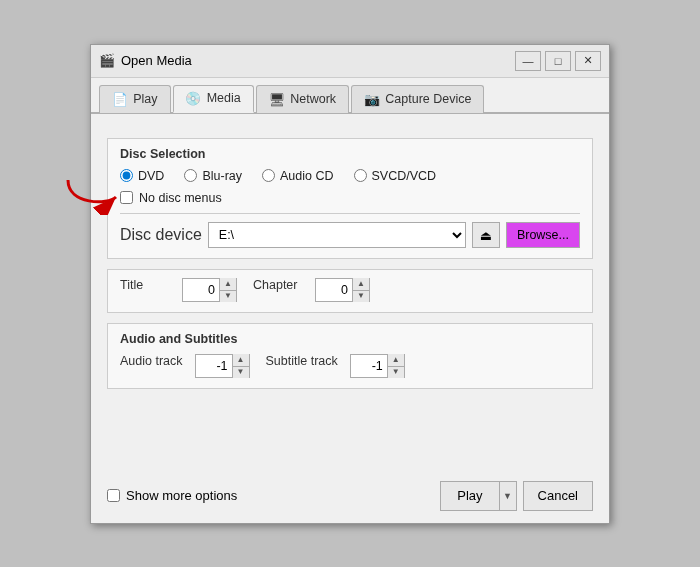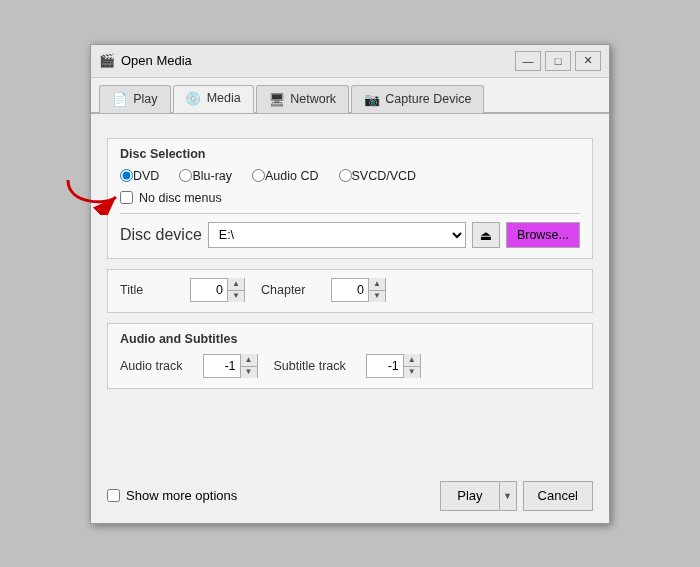--- a/index.html
+++ b/index.html
@@ -116,20 +116,21 @@
 
     .radio-row {
       display: flex;
       align-items: center;
       gap: 20px;
       flex-wrap: wrap;
     }
     .radio-item {
       display: flex;
       align-items: center;
+      gap: 5px;
       cursor: pointer;
     }
     .radio-item input[type="radio"] {
       cursor: pointer;
       accent-color: #0078d4;
     }
     .radio-label {
       font-size: 12.5px;
       color: #222;
     }
@@ -190,22 +191,22 @@
     }
 
     .two-col {
       display: flex;
       align-items: center;
       gap: 16px;
       flex-wrap: wrap;
     }
     .field-group {
       display: flex;
-      align-items: center;
-      gap: 20px;
+      align-items: flex-start;
+      gap: 12px;
     }
     .field-label {
       font-size: 12.5px;
       color: #333;
       min-width: 50px;
     }
     .spinner {
       display: flex;
       align-items: center;
       border: 1px solid #aaa;

